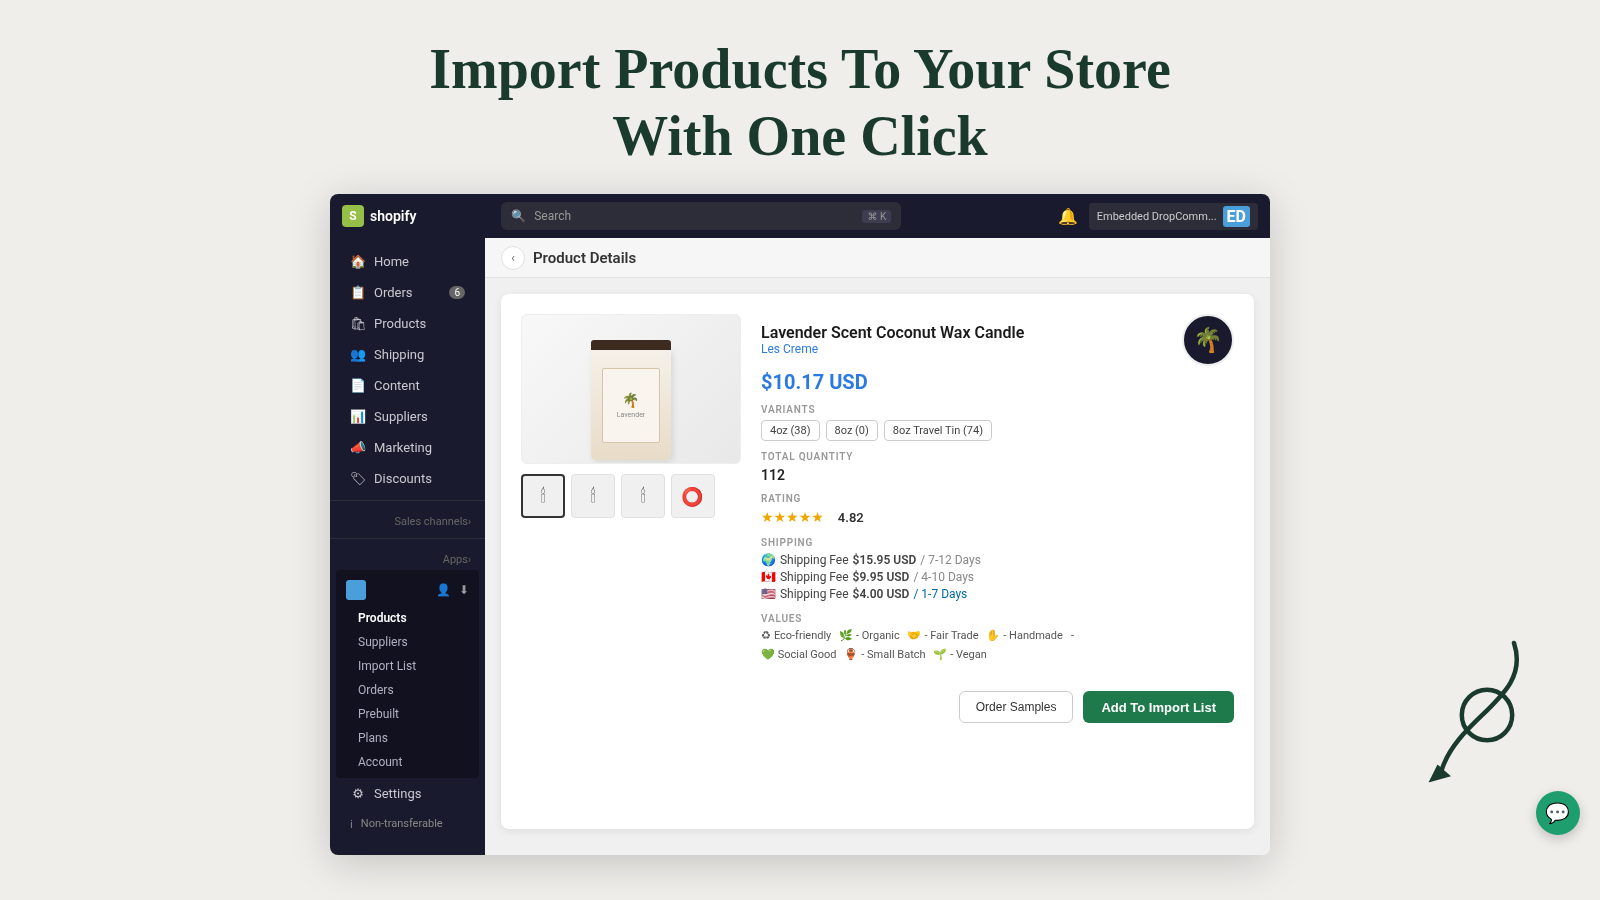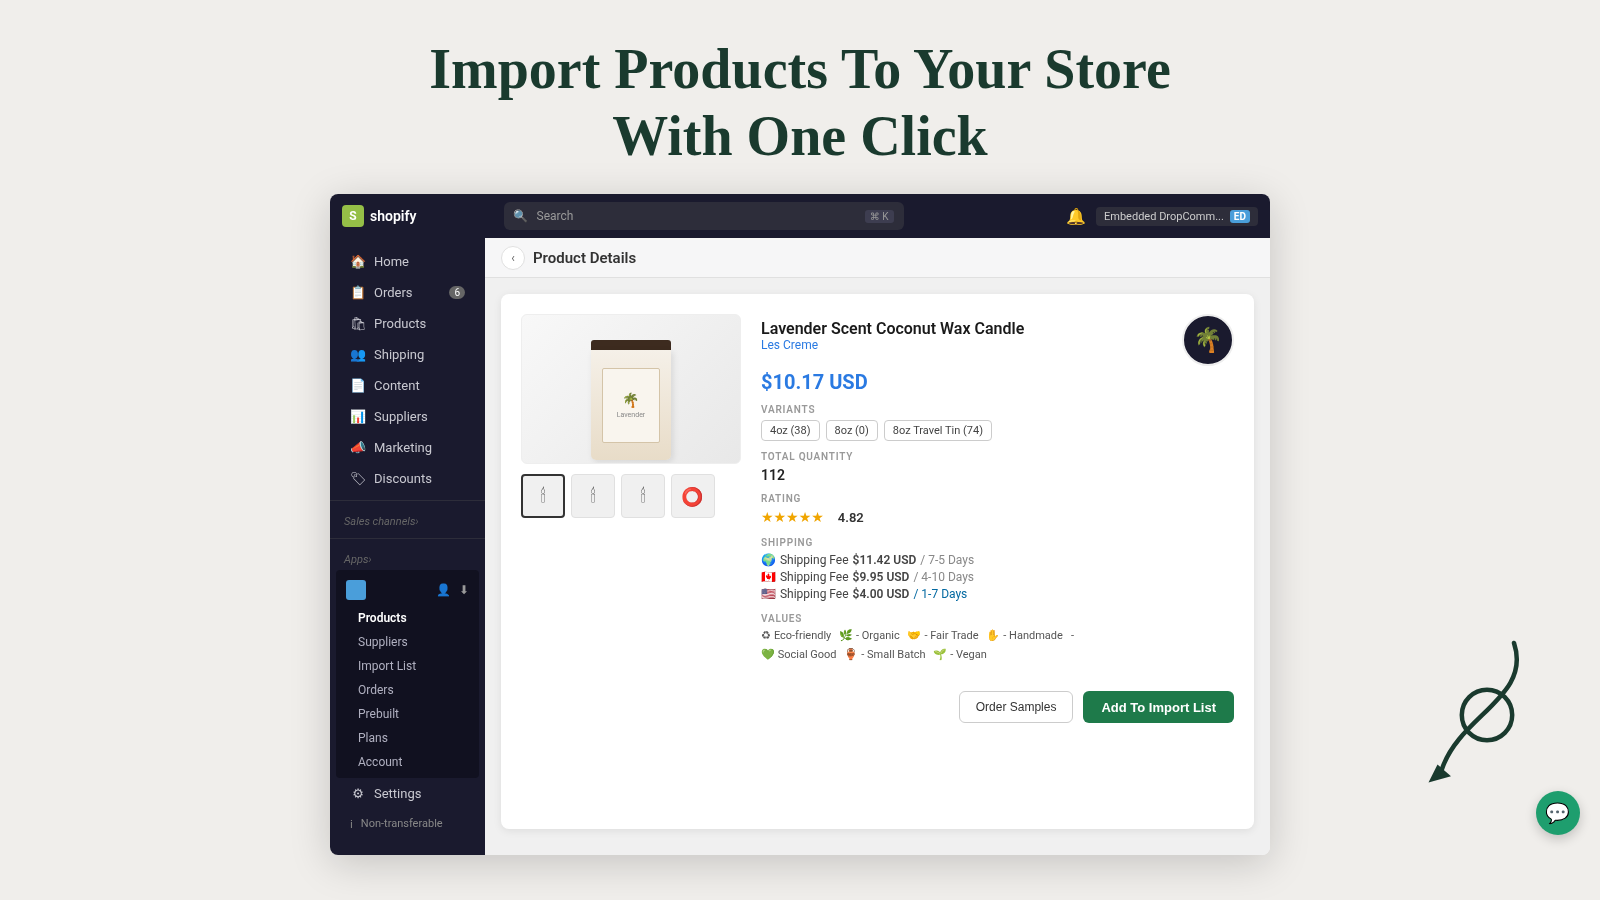--- a/index.html
+++ b/index.html
@@ -92,21 +92,21 @@
       font-size: 11px;
       padding: 3px 8px;
       border-radius: 4px;
       display: flex;
       align-items: center;
       gap: 6px;
     }
     .ed-icon {
       background: #4a9eda;
       color: white;
-      font-size: 10px;
+      font-size: 16px;
       font-weight: bold;
       padding: 1px 4px;
       border-radius: 3px;
     }
 
     
     .main-layout {
       display: flex;
       flex: 1;
       height: 680px;
@@ -139,22 +139,21 @@
       font-size: 10px;
       padding: 1px 5px;
       border-radius: 8px;
     }
     .sidebar-section-label {
       color: #666;
       font-size: 11px;
       padding: 8px 14px 4px;
       display: flex;
       align-items: center;
-      justify-content: flex-start;
-      font-style: italic;
+      justify-content: flex-end;
     }
     .sidebar-divider {
       height: 1px;
       background: #2d2d3a;
       margin: 6px 0;
     }
     .sidebar-icon {
       font-size: 13px;
       width: 16px;
       text-align: center;
@@ -269,21 +268,21 @@
       border: 2px solid #333;
     }
 
     
     .product-info {
       flex: 1;
     }
     .product-title-row {
       display: flex;
       justify-content: space-between;
-      align-items: center;
+      align-items: flex-end;
       margin-bottom: 4px;
       gap: 16px;
     }
     .product-title {
       font-size: 16px;
       font-weight: 600;
       color: #1a1a1a;
     }
     .brand-logo {
       width: 52px;
@@ -630,22 +629,22 @@
                 <div class="rating-row">
                   <span class="stars">★★★★★</span>
                   <span class="rating-val">4.82</span>
                 </div>
 
                 <div class="section-label">SHIPPING</div>
                 <div class="shipping-rows">
                   <div class="shipping-row">
                     <span>🌍</span>
                     <span>Shipping Fee</span>
-                    <span style="font-weight:600;">$11.42 USD</span>
-                    <span style="color:#888;">/ 7-5 Days</span>
+                    <span style="font-weight:600;">$15.95 USD</span>
+                    <span style="color:#888;">/ 7-12 Days</span>
                   </div>
                   <div class="shipping-row">
                     <span>🇨🇦</span>
                     <span>Shipping Fee</span>
                     <span style="font-weight:600;">$9.95 USD</span>
                     <span style="color:#888;">/ 4-10 Days</span>
                   </div>
                   <div class="shipping-row">
                     <span>🇺🇸</span>
                     <span>Shipping Fee</span>

